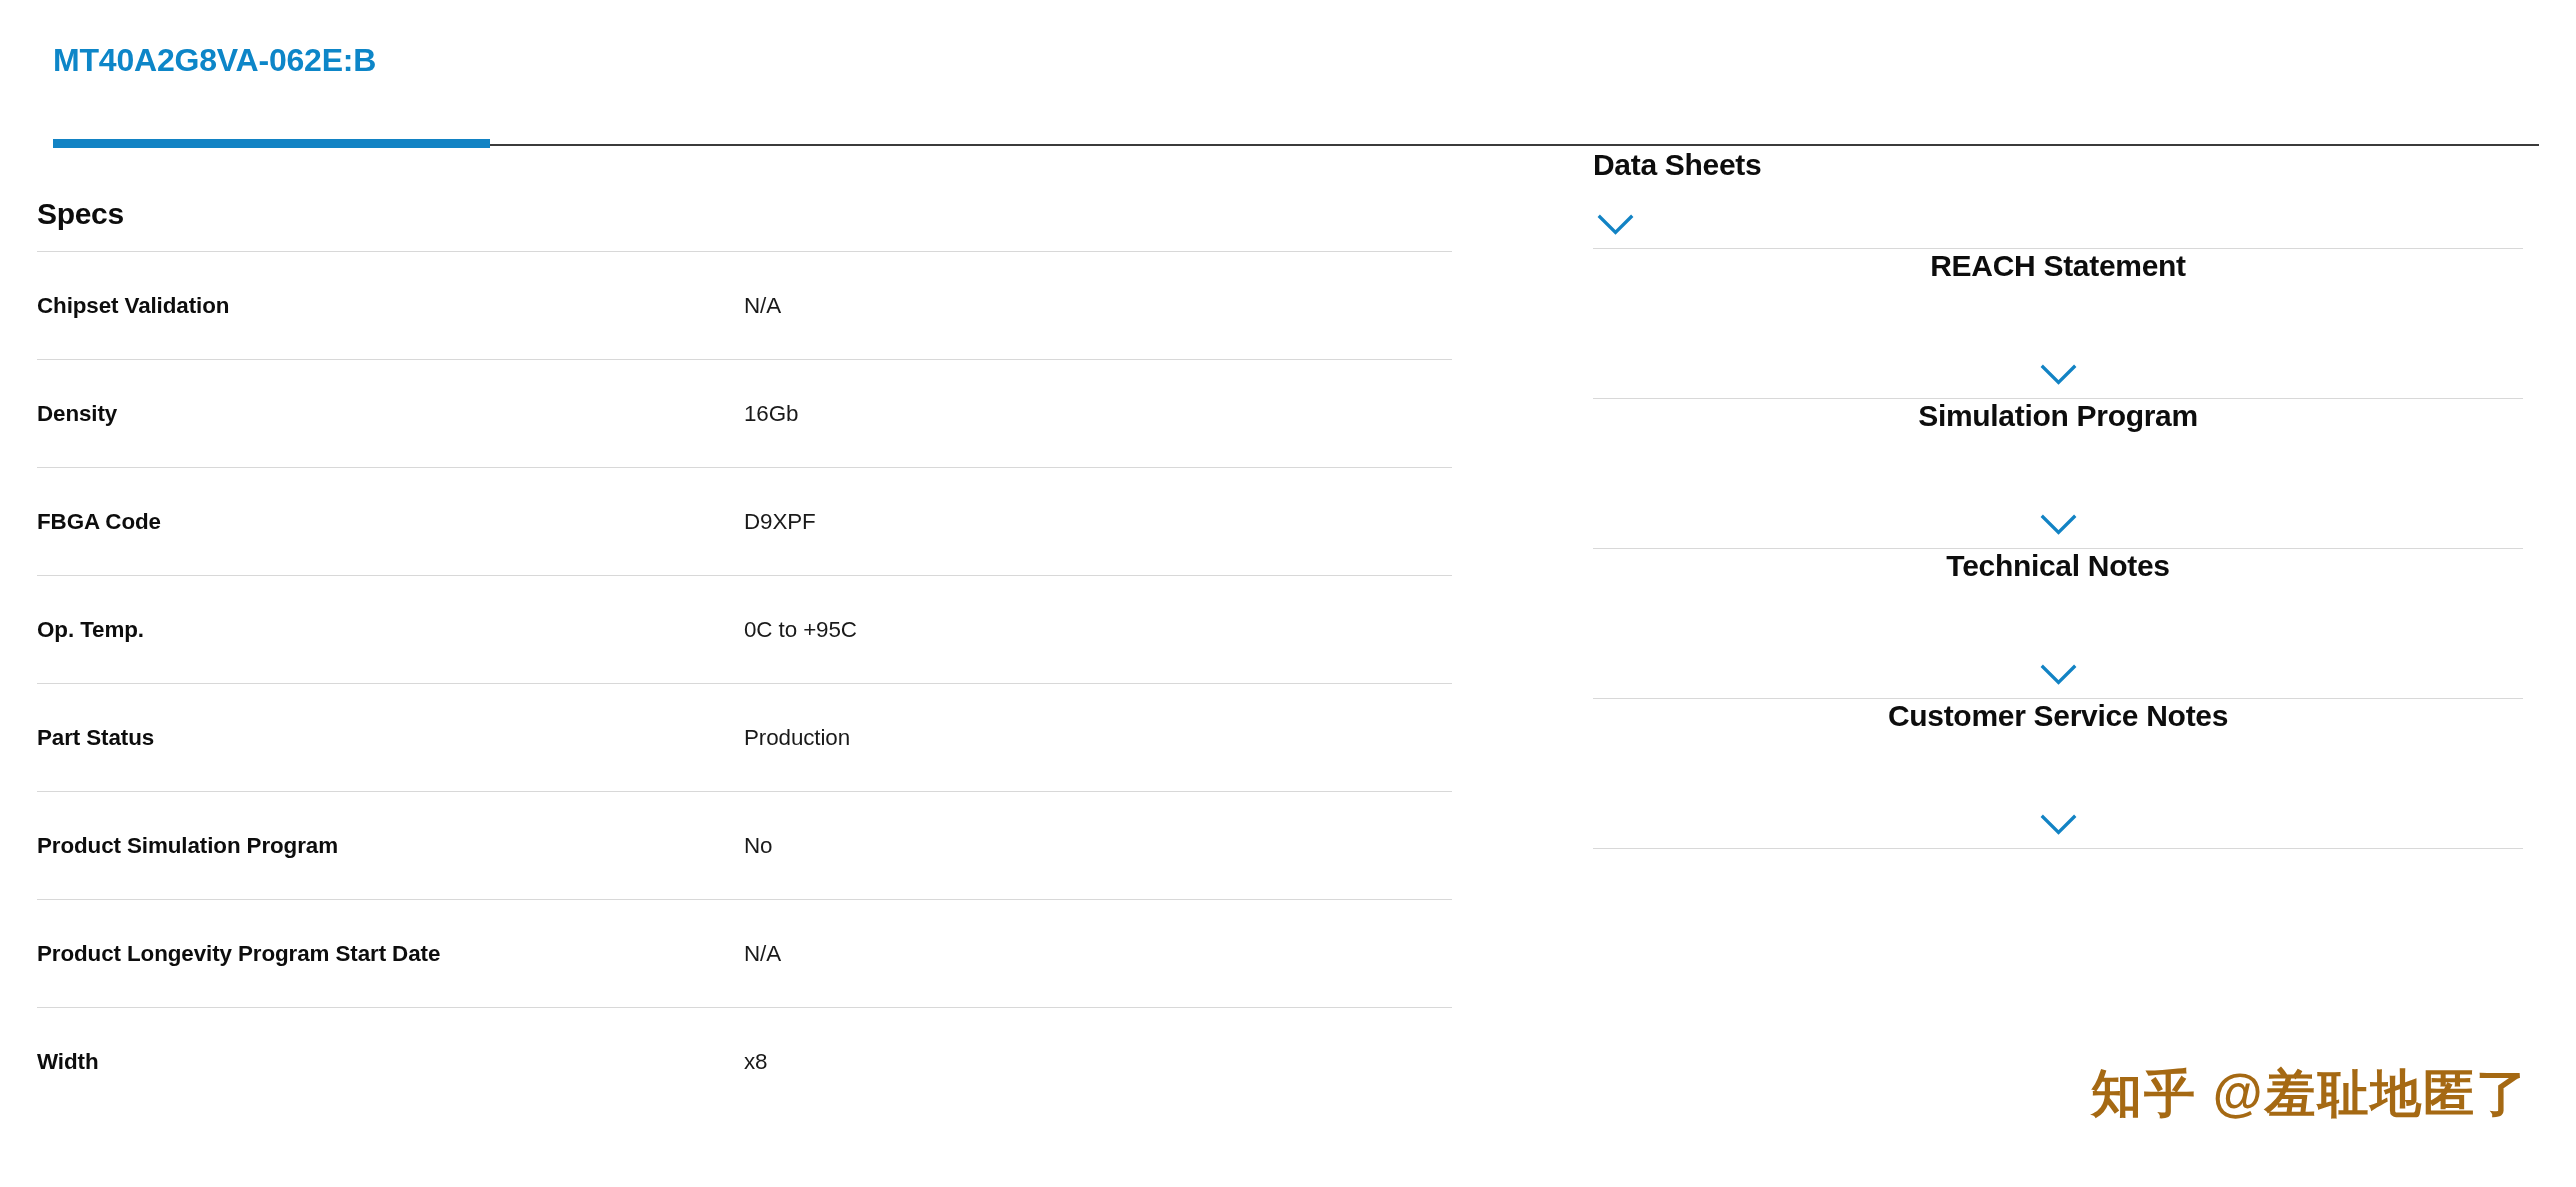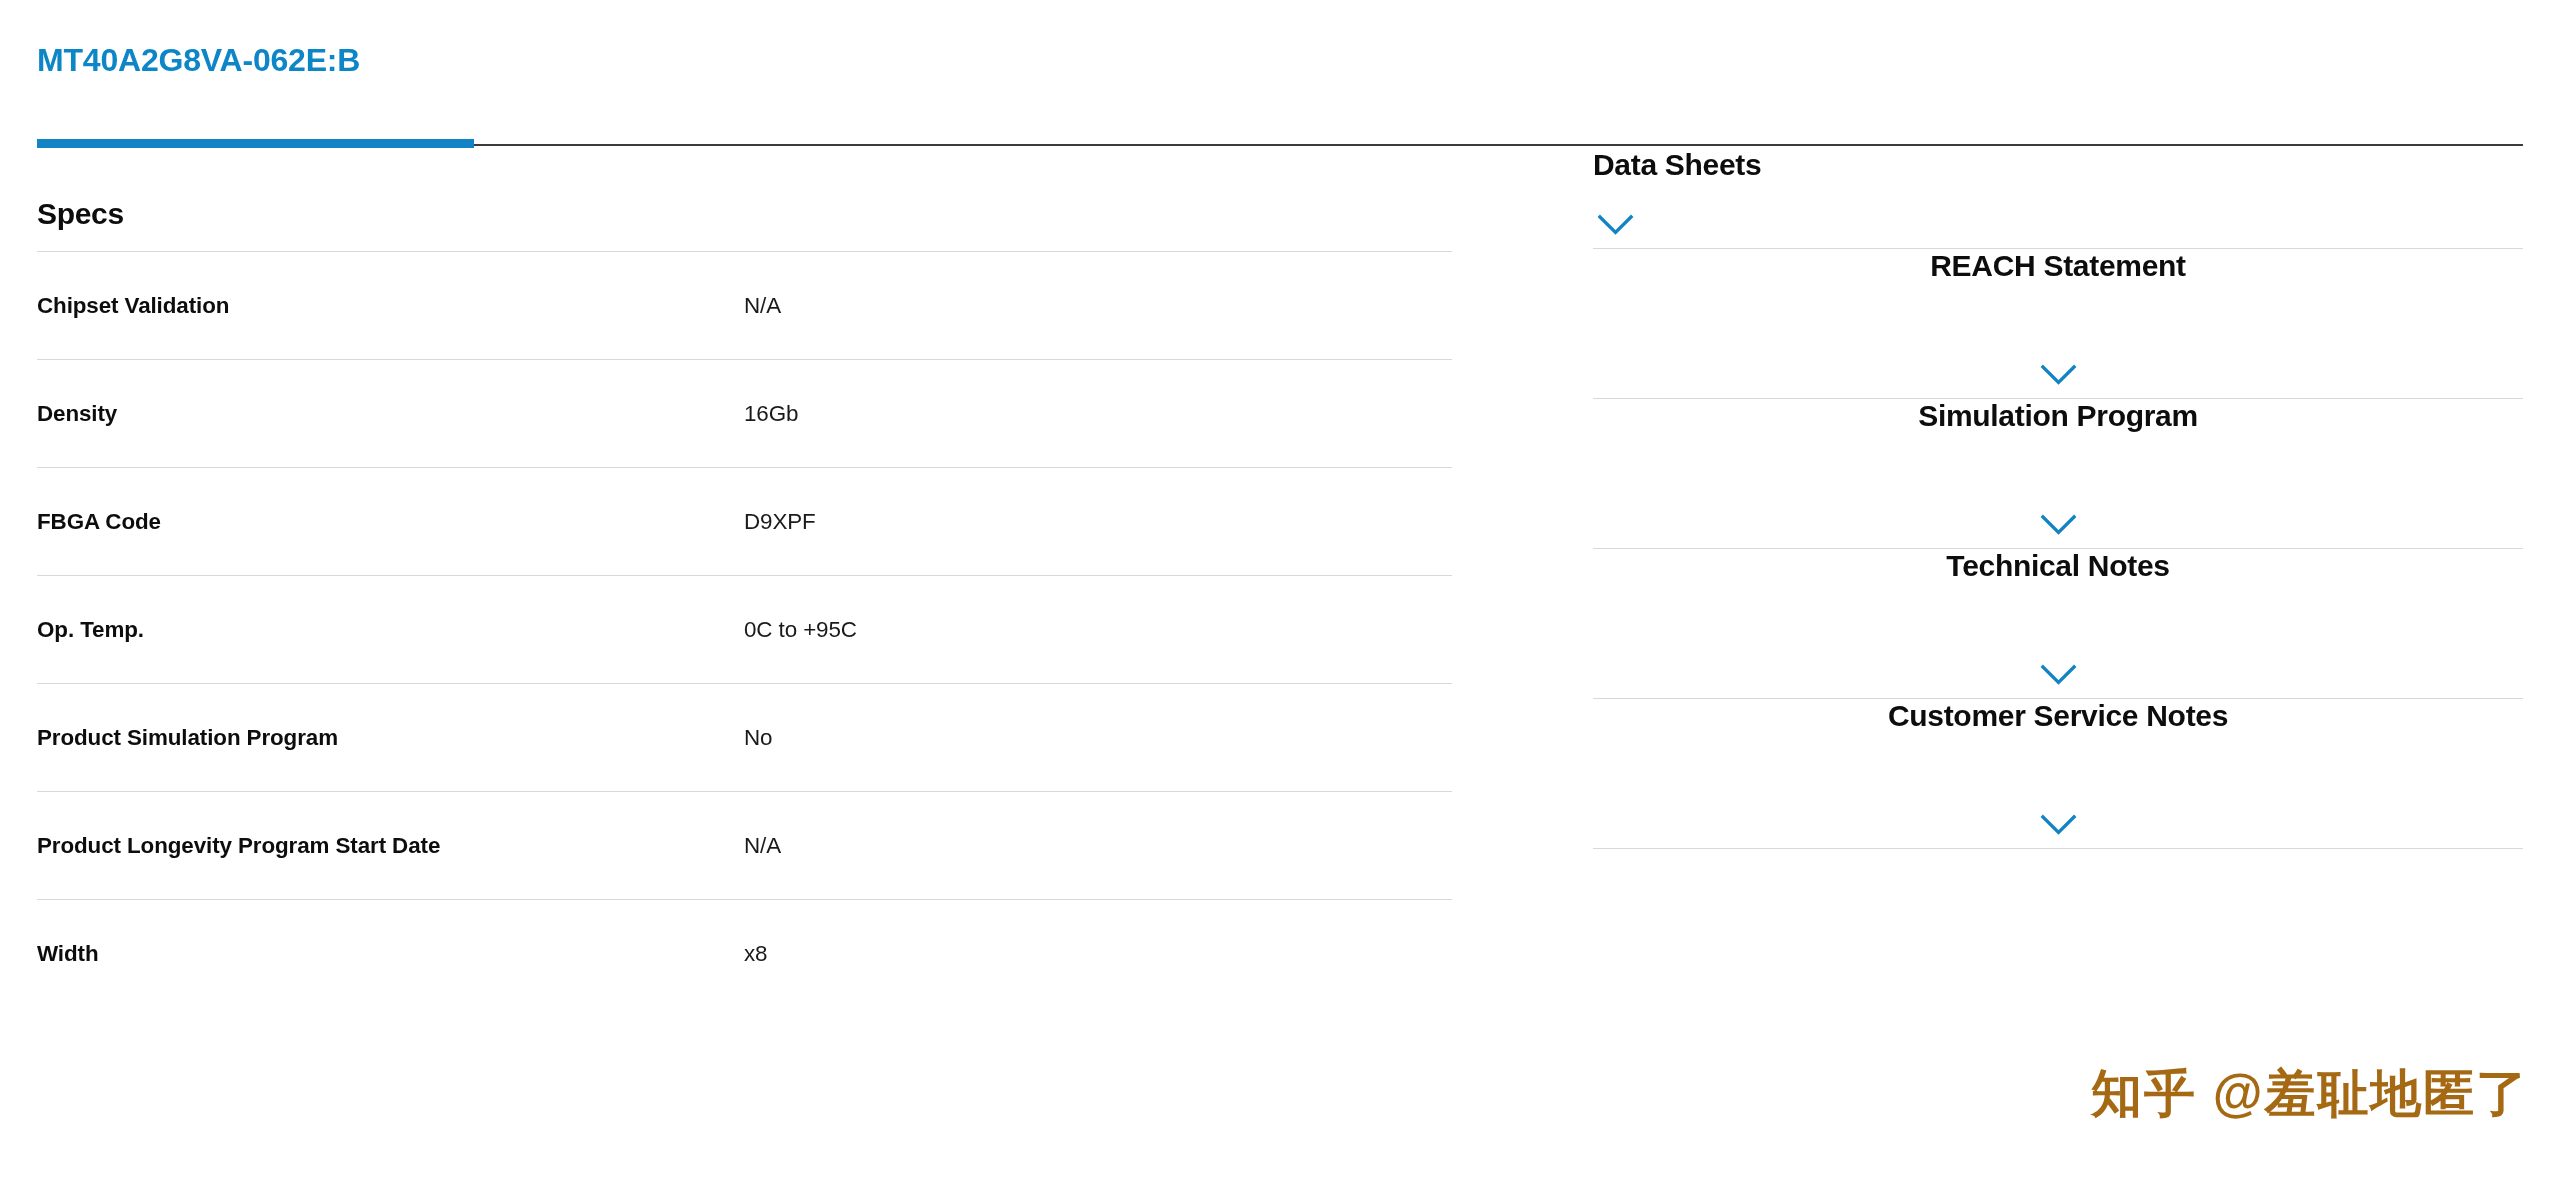--- a/index.html
+++ b/index.html
@@ -12,21 +12,21 @@
     height: 1187px;
     position: relative;
     overflow: hidden;
     font-family: "Liberation Sans", sans-serif;
     -webkit-font-smoothing: antialiased;
   }
 
   
   .tab-header {
     position: absolute;
-    left: 0;
+    left: 16px;
     top: 0;
     width: 2475px;
     height: 148px;
   }
   .tab-title {
     position: absolute;
     left: 37px;
     top: 42px;
     font-size: 32px;
     font-weight: bold;
@@ -186,20 +186,24 @@
       <div class="spec-row">
         <div class="spec-label">FBGA Code</div>
         <div class="spec-value">D9XPF</div>
       </div>
 
       <div class="spec-row">
         <div class="spec-label">Op. Temp.</div>
         <div class="spec-value">0C to +95C</div>
       </div>
 
+      <div class="spec-row">
+        <div class="spec-label">Part Status</div>
+        <div class="spec-value">Production</div>
+      </div>
 
       <div class="spec-row">
         <div class="spec-label">Product Simulation Program</div>
         <div class="spec-value">No</div>
       </div>
 
       <div class="spec-row">
         <div class="spec-label">Product Longevity Program Start Date</div>
         <div class="spec-value">N/A</div>
       </div>

